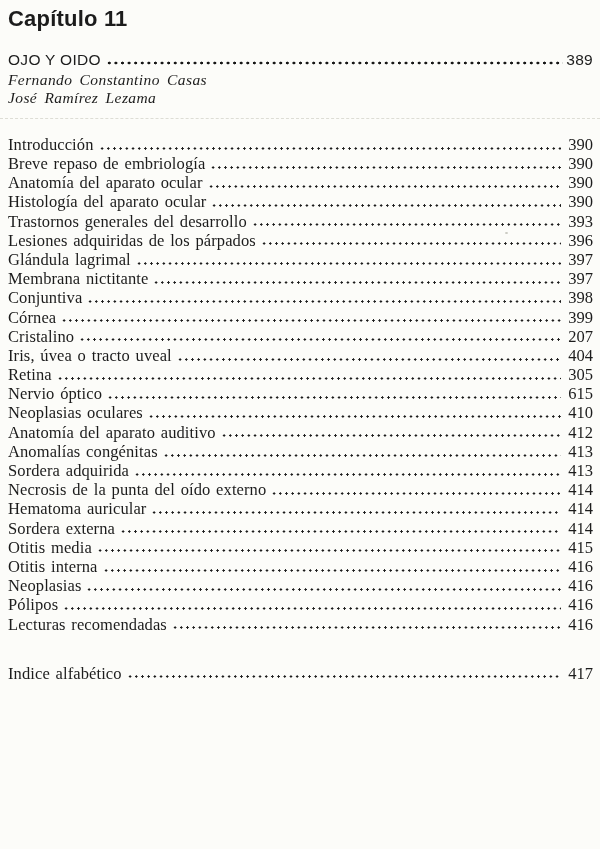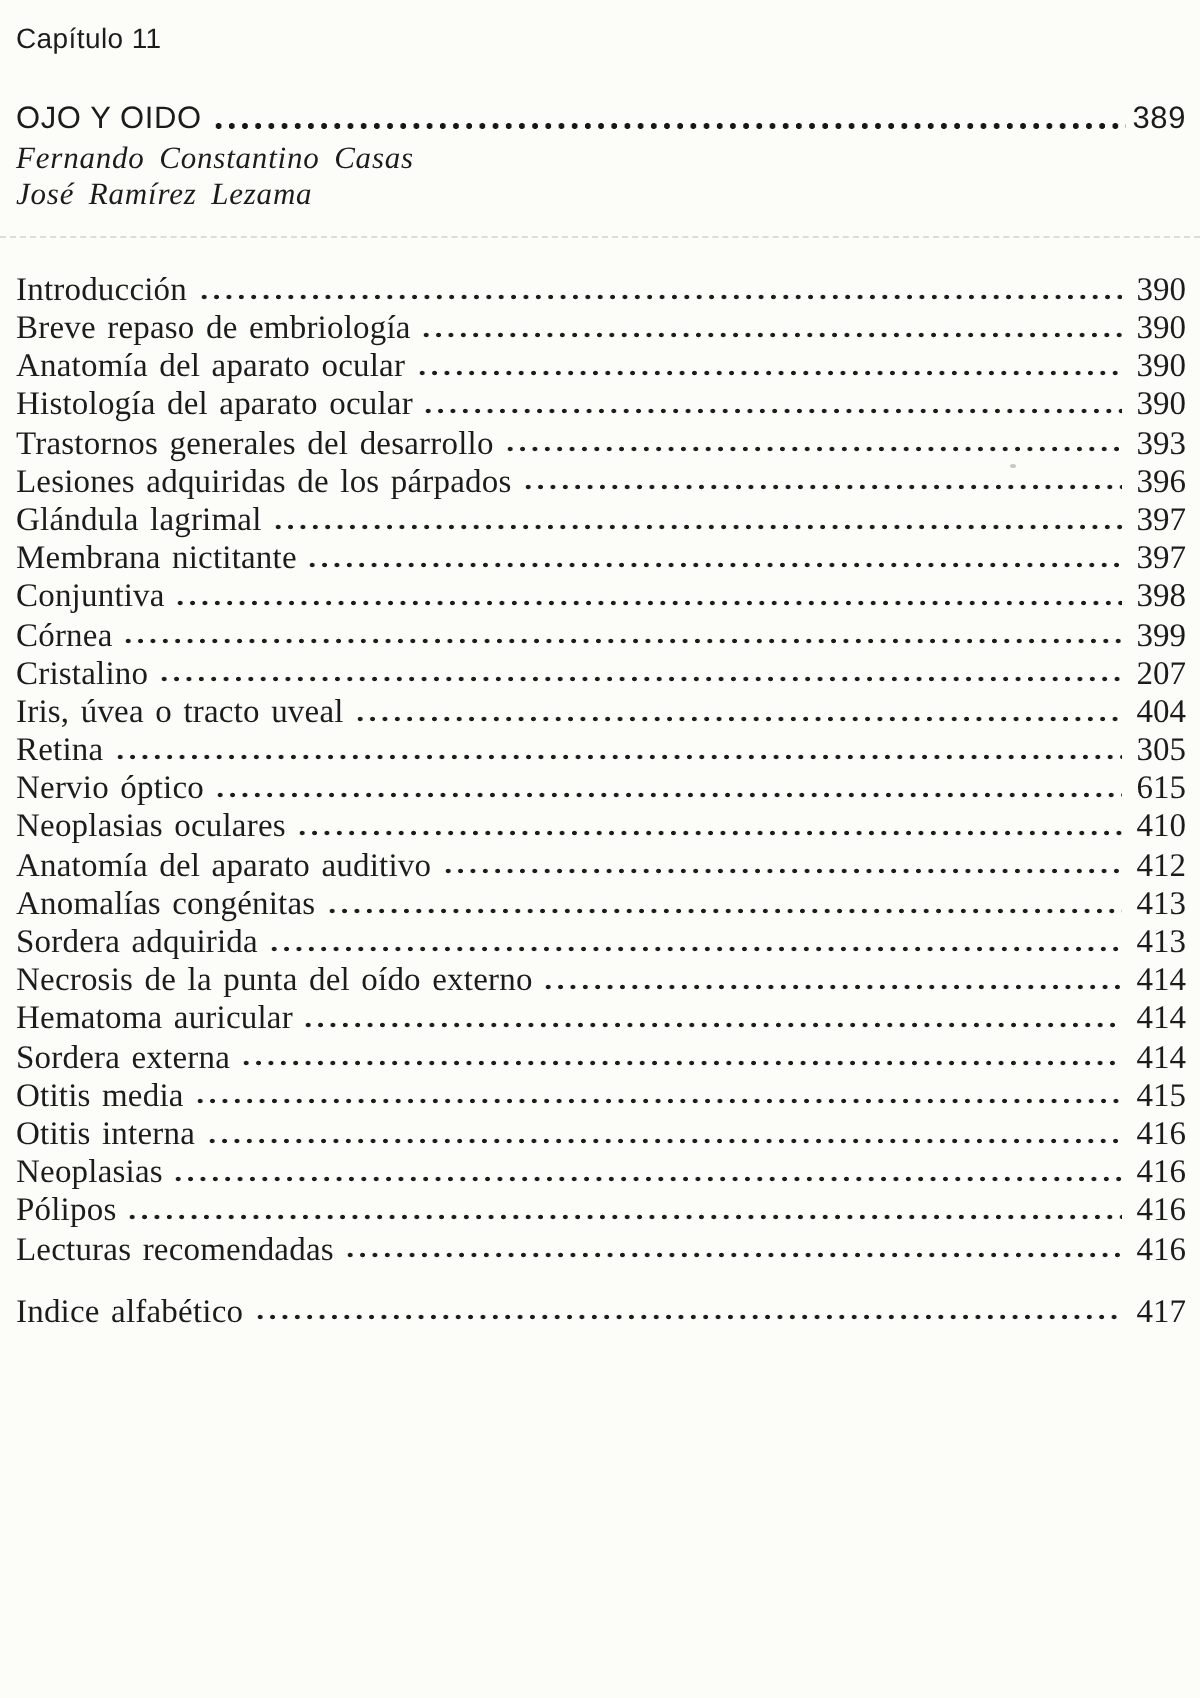--- a/index.html
+++ b/index.html
@@ -14,22 +14,22 @@
   }
   .page {
     box-sizing: border-box;
     width: 600px;
     height: 849px;
     padding: 10px 7px 0 8px;
     position: relative;
   }
   .chapter-label {
     font-family: "Liberation Sans", sans-serif;
-    font-weight: normal;
-    font-size: 14px;
+    font-weight: bold;
+    font-size: 22px;
     line-height: 18px;
     letter-spacing: 0.2px;
   }
   .header-row {
     display: flex;
     align-items: baseline;
     margin-top: 23px;
     font-family: "Liberation Sans", sans-serif;
     font-weight: normal;
     font-size: 15.5px;
@@ -81,21 +81,21 @@
     flex: 1;
     align-self: flex-end;
     height: 5px;
     margin: 0 4px 3.5px 5px;
     background-image: radial-gradient(circle, #1c1c1c 1.05px, rgba(0,0,0,0) 1.3px);
     background-size: 6.2px 5px;
     background-repeat: repeat-x;
     background-position: left bottom;
   }
   .toc-page { text-align: right; min-width: 28px; }
-  .index-row { margin-top: 12px; font-size: 16.5px; }
+  .index-row { margin-top: 30px; font-size: 16.5px; }
 </style>
 </head>
 <body>
 
 <div class="page">
 
   <div class="chapter-label">Capítulo 11</div>
 
   <div class="header-row">
     <span>OJO Y OIDO</span>

